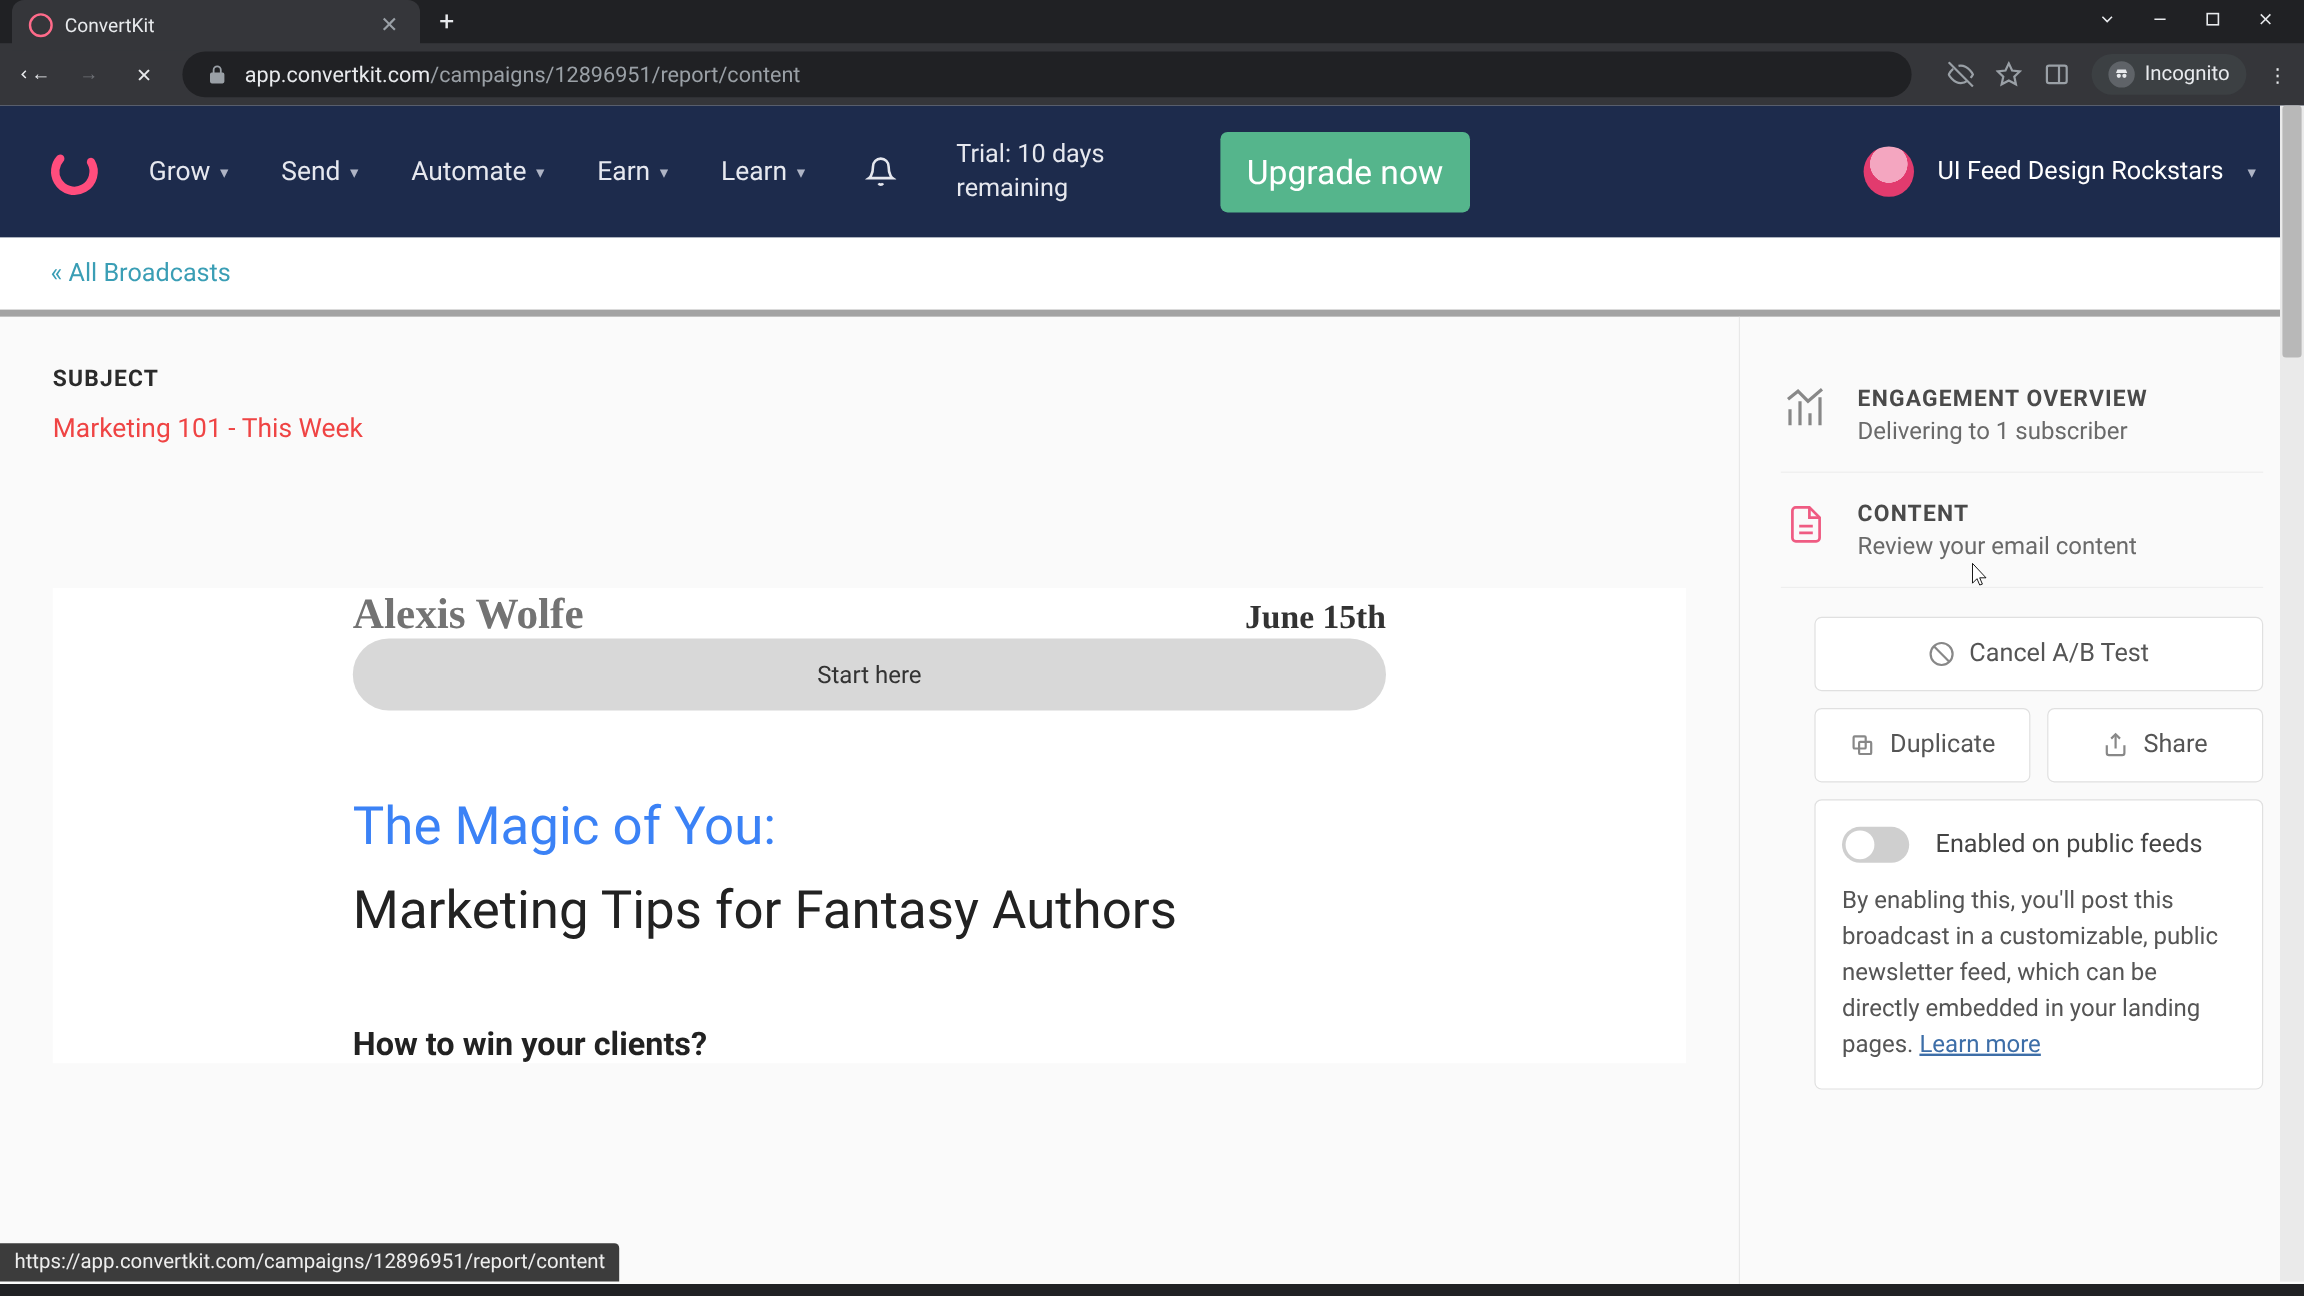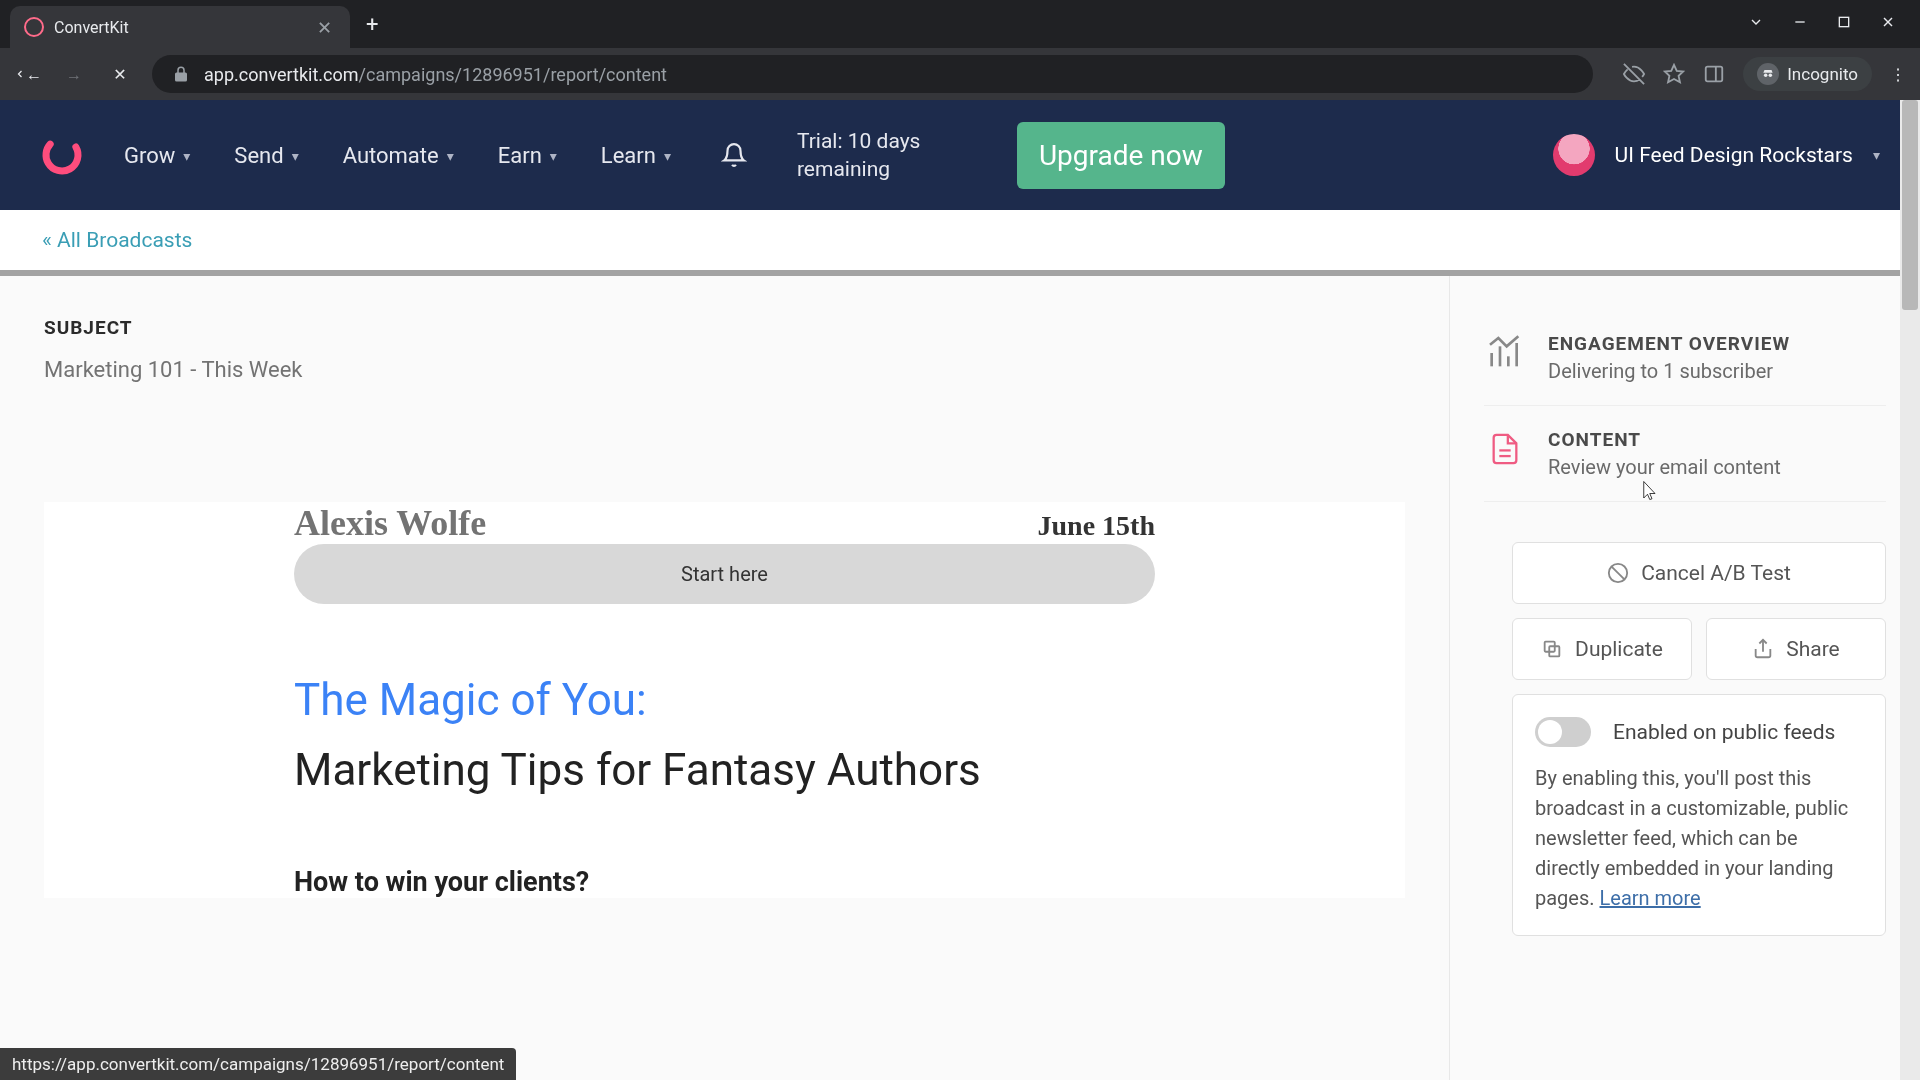--- a/index.html
+++ b/index.html
@@ -1,20 +1,20 @@
 <!DOCTYPE html>
 <html><head>
 <meta charset="utf-8">
 <style>
 * { margin: 0; padding: 0; box-sizing: border-box; font-family: -apple-system, BlinkMacSystemFont, "Segoe UI", Roboto, sans-serif; }
 body { background: #202124; color: #e8eaed; overflow: hidden; width: 1920px; height: 1080px; }
 
 
 .browser-top { background: #202124; }
-.tab-bar { display: flex; align-items: center; height: 48px; padding-left: 10px; }
+.tab-bar { display: flex; align-items: center; height: 36px; padding-left: 10px; }
 .tab { display: flex; align-items: center; background: #35363a; border-radius: 10px 10px 0 0; padding: 0 14px; height: 42px; width: 340px; margin-top: 6px; }
 .tab-favicon { width: 20px; height: 20px; border-radius: 50%; border: 2px solid #ff6b8a; margin-right: 10px; flex-shrink: 0; }
 .tab-title { flex: 1; font-size: 16px; color: #e8eaed; }
 .tab-close { color: #9aa0a6; font-size: 18px; cursor: pointer; padding: 0 4px; }
 .new-tab { color: #e8eaed; font-size: 22px; margin-left: 16px; cursor: pointer; }
 .win-controls { margin-left: auto; display: flex; gap: 28px; padding-right: 24px; align-items: center; }
 .win-btn { color: #e8eaed; cursor: pointer; }
 .win-btn svg { width: 16px; height: 16px; }
 
 .addr-bar { display: flex; align-items: center; background: #35363a; height: 52px; padding: 0 14px; gap: 18px; }
@@ -44,39 +44,39 @@
 .avatar { width: 42px; height: 42px; border-radius: 50%; background: radial-gradient(circle at 50% 35%, #f4a6c0 45%, #e23b6e 46%); margin-left: 24px; }
 .account { display: flex; align-items: center; gap: 20px; margin-left: auto; }
 .account-name { font-size: 21px; text-align: center; line-height: 1.35; }
 
 .sub-header { background: #fff; padding: 18px 42px; border-bottom: 6px solid #a3a3a3; }
 .back-link { color: #3a9eb5; font-size: 21px; text-decoration: none; cursor: pointer; }
 
 .content-row { display: flex; height: calc(100% - 110px - 64px); }
 .main-col { flex: 1; padding: 40px 44px; border-right: 1px solid #e8e8e8; overflow: hidden; background:#fafafa; }
 .subject-label { font-size: 19px; font-weight: 700; letter-spacing: 1px; color: #2b2b2b; }
-.subject-text { font-size: 22px; color: #737373; margin-top: 18px; }
+.subject-text { font-size: 22px; color: #ef4444; margin-top: 18px; }
 
 .email-preview { background: #fff; margin-top: 120px; padding: 0 250px; }
 .preview-head { display: flex; justify-content: space-between; align-items: baseline; }
 .author { font-family: Georgia, 'Times New Roman', serif; font-size: 36px; font-weight: 700; color: #737373; }
 .date { font-family: Georgia, 'Times New Roman', serif; font-size: 28px; font-weight: 700; color: #333; }
 .cta { display: block; width: 100%; background: #d8d8d8; color: #333; border: none; border-radius: 30px; padding: 18px 0; font-size: 20px; cursor: pointer; }
 .headline1 { font-size: 44px; font-weight: 400; color: #3b82f6; margin-top: 70px; }
 .headline2 { font-size: 44px; font-weight: 400; color: #222; margin-top: 18px; }
 .subhead { font-size: 27px; font-weight: 700; margin-top: 70px; }
 
 .side-col { width: 470px; padding: 34px 34px; background:#fafafa; }
 .side-section { display: flex; gap: 22px; padding: 22px 0; border-bottom: 1px solid #eee; cursor: pointer; }
 .side-icon { width: 42px; height: 42px; flex-shrink: 0; display:flex; align-items:center; justify-content:center; }
 .side-title { font-size: 19px; font-weight: 700; letter-spacing: 1px; color: #4a4a4a; }
 .side-sub { font-size: 20px; color: #6a6a6a; margin-top: 4px; }
 .content-active .side-icon svg { stroke: #ef5b82; }
 
-.side-actions { margin-top: 40px; padding-left: 28px; }
+.side-actions { margin-top: 24px; padding-left: 28px; }
 .action-btn { display: flex; align-items: center; justify-content: center; gap: 12px; width: 100%; border: 1px solid #e0e0e0; background: #fff; color: #555; border-radius: 6px; padding: 18px; font-size: 21px; cursor: pointer; }
 .action-row { display: flex; gap: 14px; margin-top: 14px; }
 .action-row .action-btn { flex: 1; }
 
 .toggle-card { border: 1px solid #e0e0e0; border-radius: 6px; padding: 22px; margin-top: 14px; background:#fff; }
 .toggle-row { display: flex; align-items: center; gap: 22px; }
 .toggle { width: 56px; height: 30px; background: #cfcfcf; border-radius: 16px; position: relative; cursor: pointer; }
 .toggle::after { content: ''; position: absolute; left: 3px; top: 3px; width: 24px; height: 24px; background: #fff; border-radius: 50%; }
 .toggle-label { font-size: 21px; color: #444; }
 .toggle-desc { font-size: 20px; color: #555; margin-top: 16px; line-height: 1.5; }

